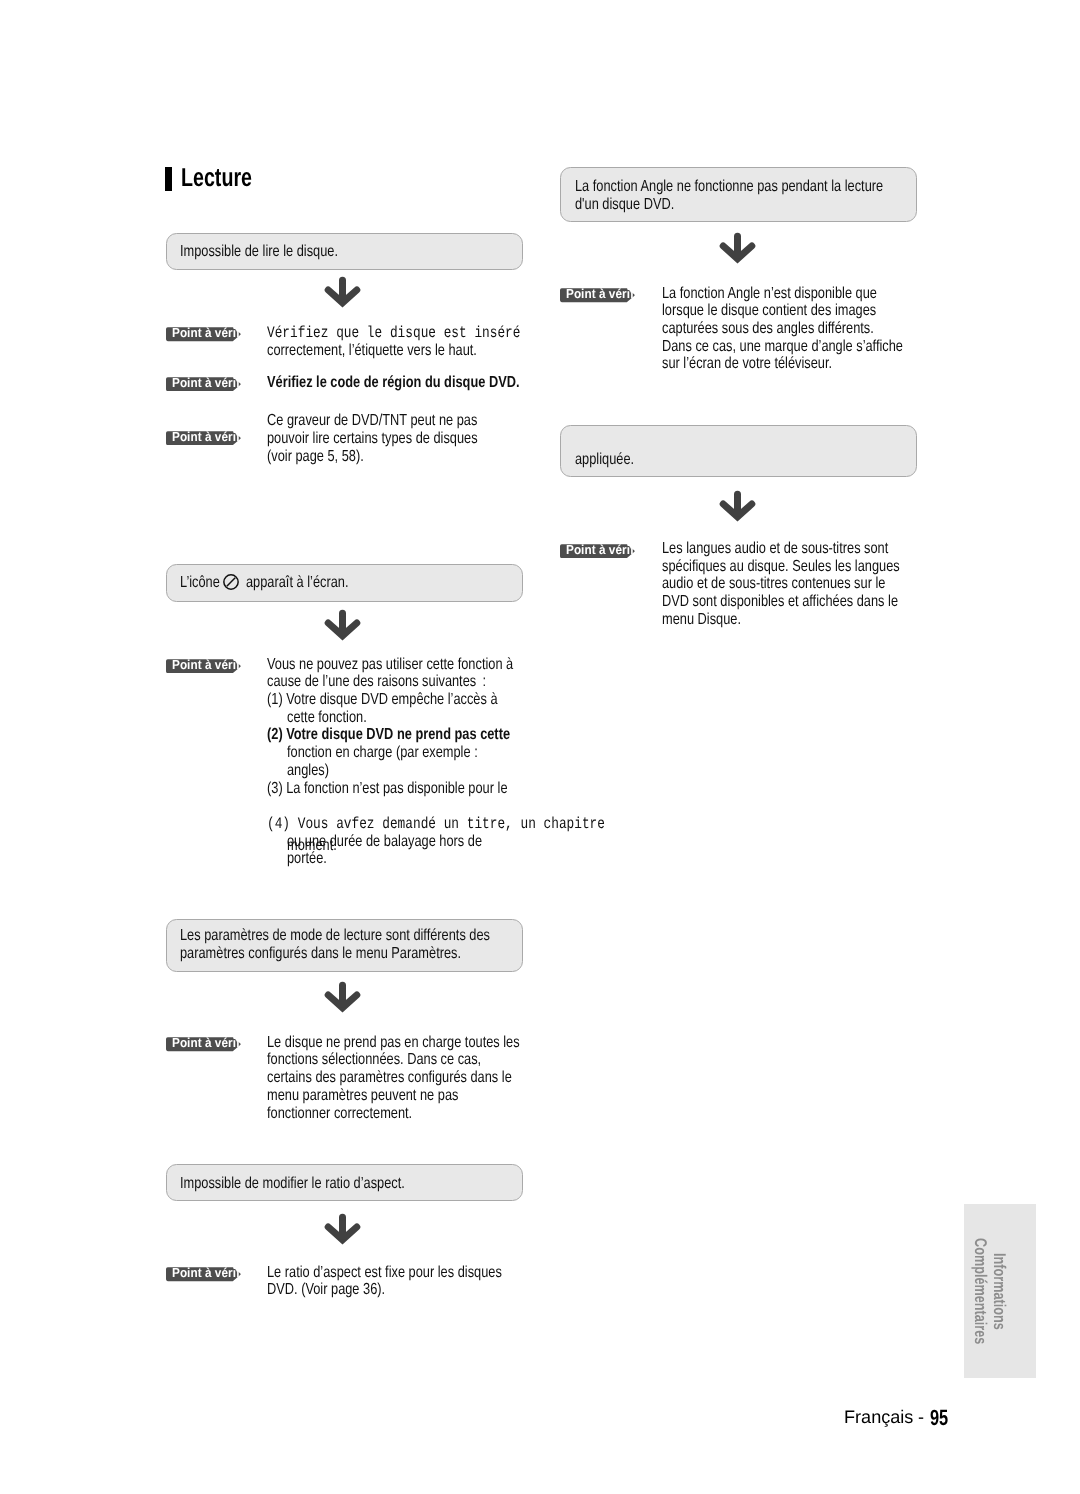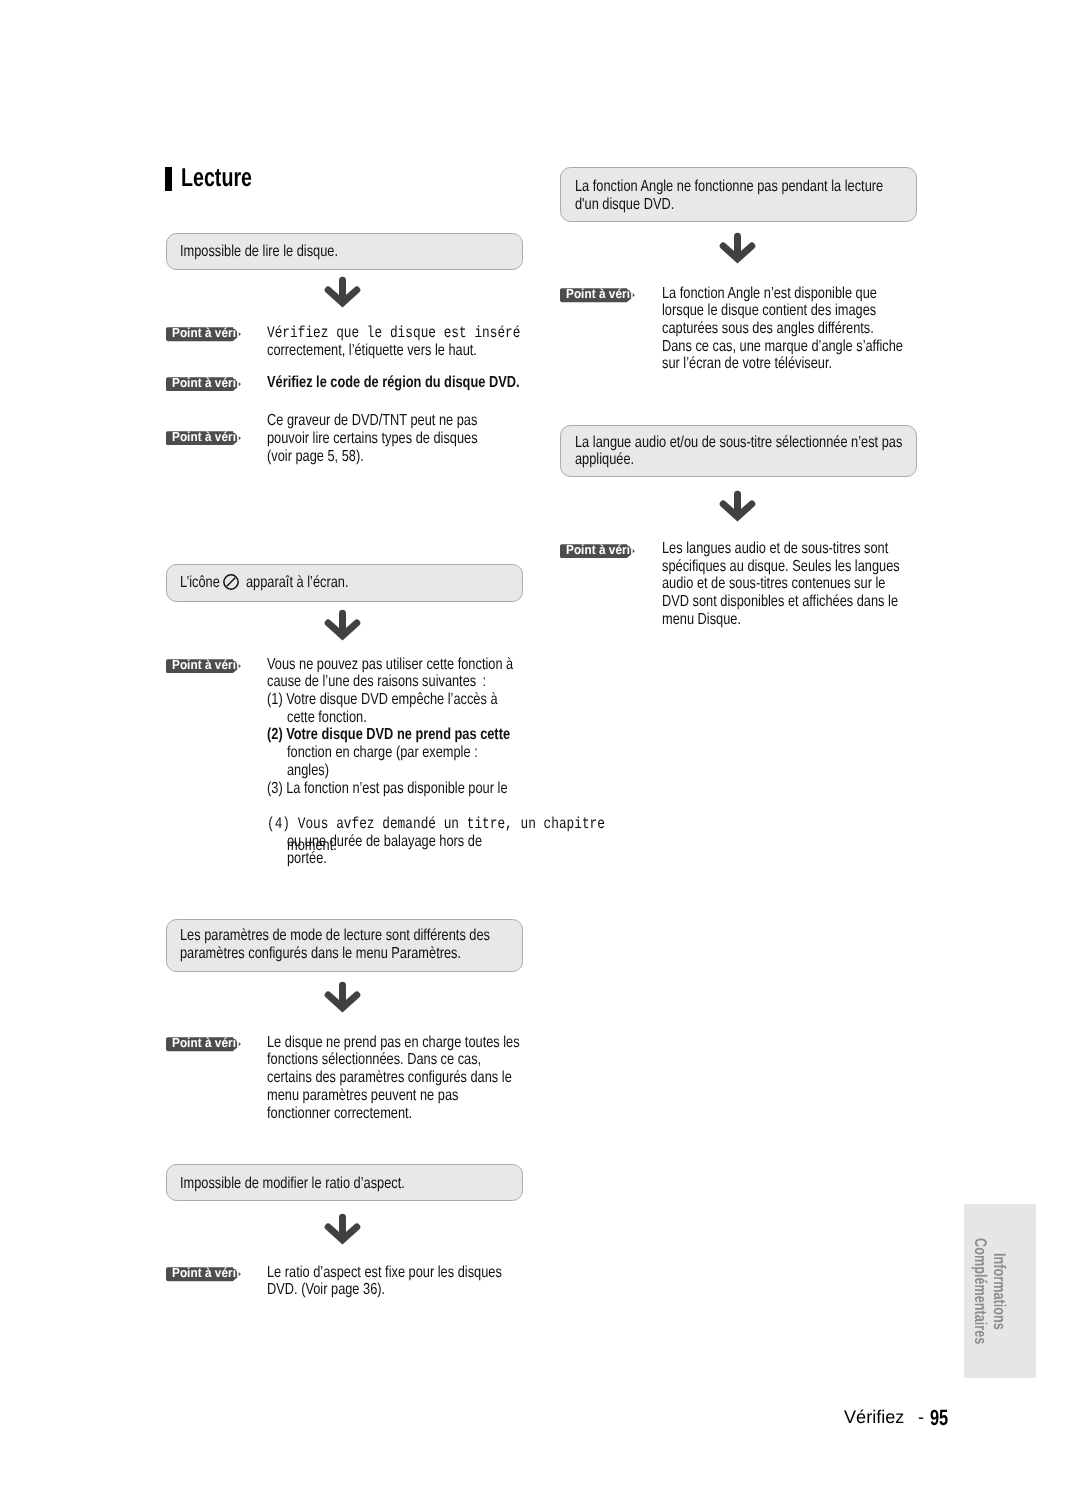--- a/index.html
+++ b/index.html
@@ -155,21 +155,20 @@
     <div class="btx"><span>Point à vérifier 1</span></div>
   </div>
   <div class="tl" style="left:267.00px;top:1240.70px;"><span class="sx">Le ratio d’aspect est fixe pour les disques</span></div>
   <div class="tl" style="left:267.00px;top:1258.42px;"><span class="sx">DVD. (Voir page 36).</span></div>
   </div>
   <div class="col">
   <div class="cbox" style="left:560.00px;top:143.40px;width:357.0px;height:55.0px"></div>
   <div class="tl" style="left:574.50px;top:155.10px;"><span class="sx">La fonction Angle ne fonctionne pas pendant la lecture</span></div>
   <div class="tl" style="left:574.50px;top:172.82px;"><span class="sx">d'un disque DVD.</span></div>
   <div class="cbox" style="left:560.00px;top:400.60px;width:357.0px;height:52.0px"></div>
-  <div class="tl" style="left:574.50px;top:410.60px;"><span class="sx">La langue audio et/ou de sous-titre sélectionnée n’est pas</span></div>
   <div class="tl" style="left:574.50px;top:428.32px;"><span class="sx">appliquée.</span></div>
   <div class="arw" style="left:718.80px;top:207.40px"><svg viewBox="-0.5 -0.5 37 33" width="37" height="33" shape-rendering="geometricPrecision">
           <g fill="none" stroke="#414141" stroke-linejoin="miter" stroke-miterlimit="10">
             <path stroke-width="7.0" stroke-linecap="round" d="M3.7 14.5 L18.0 27.2 L32.3 14.5"></path>
             <path stroke-width="7.0" stroke-linecap="butt" d="M18.0 4.5 L18.0 27.2"></path>
           </g>
           <path fill="#414141" d="M14.5 4.7 a3.5 3.5 0 0 1 7.0 0 v3 h-7 z"></path>
         </svg></div>
   <div class="arw" style="left:718.80px;top:464.90px"><svg viewBox="-0.5 -0.5 37 33" width="37" height="33" shape-rendering="geometricPrecision">
           <g fill="none" stroke="#414141" stroke-linejoin="miter" stroke-miterlimit="10">
@@ -197,16 +196,16 @@
   </div>
   <div class="tl" style="left:662.20px;top:516.80px;text-align:center;"><span class="sx">Les langues audio et de sous-titres sont</span></div>
   <div class="tl" style="left:662.20px;top:534.52px;"><span class="sx">spécifiques au disque. Seules les langues</span></div>
   <div class="tl" style="left:662.20px;top:552.24px;"><span class="sx">audio et de sous-titres contenues sur le</span></div>
   <div class="tl" style="left:662.20px;top:569.96px;"><span class="sx">DVD sont disponibles et affichées dans le</span></div>
   <div class="tl" style="left:662.20px;top:587.68px;"><span class="sx">menu Disque.</span></div>
   </div>
   <div class="sidetab"></div>
   <div class="rot" style="left:1008.4px;top:1229.0px;transform:rotate(90deg)"><i>Informations</i></div>
   <div class="rot" style="left:989.2px;top:1213.6px;transform:rotate(90deg)"><i>Complémentaires</i></div>
-  <div class="ftxt" style="left:844.0px;top:1384.2px;font-size:18.2px"><i style="transform:scaleX(0.995)">Vérifiez</i></div>
+  <div class="ftxt" style="left:844.0px;top:1384.2px;font-size:18.2px"><i style="transform:scaleX(0.995)">Français</i></div>
   <div class="ftxt" style="left:918.3px;top:1384.2px;font-size:18.2px"><i style="transform:scaleX(0.995)">-</i></div>
   <div class="ftxt" style="left:930.1px;top:1383.0px;font-size:22.0px;font-weight:bold"><i style="transform:scaleX(0.745)">95</i></div>
 </div>
 
 </body></html>

